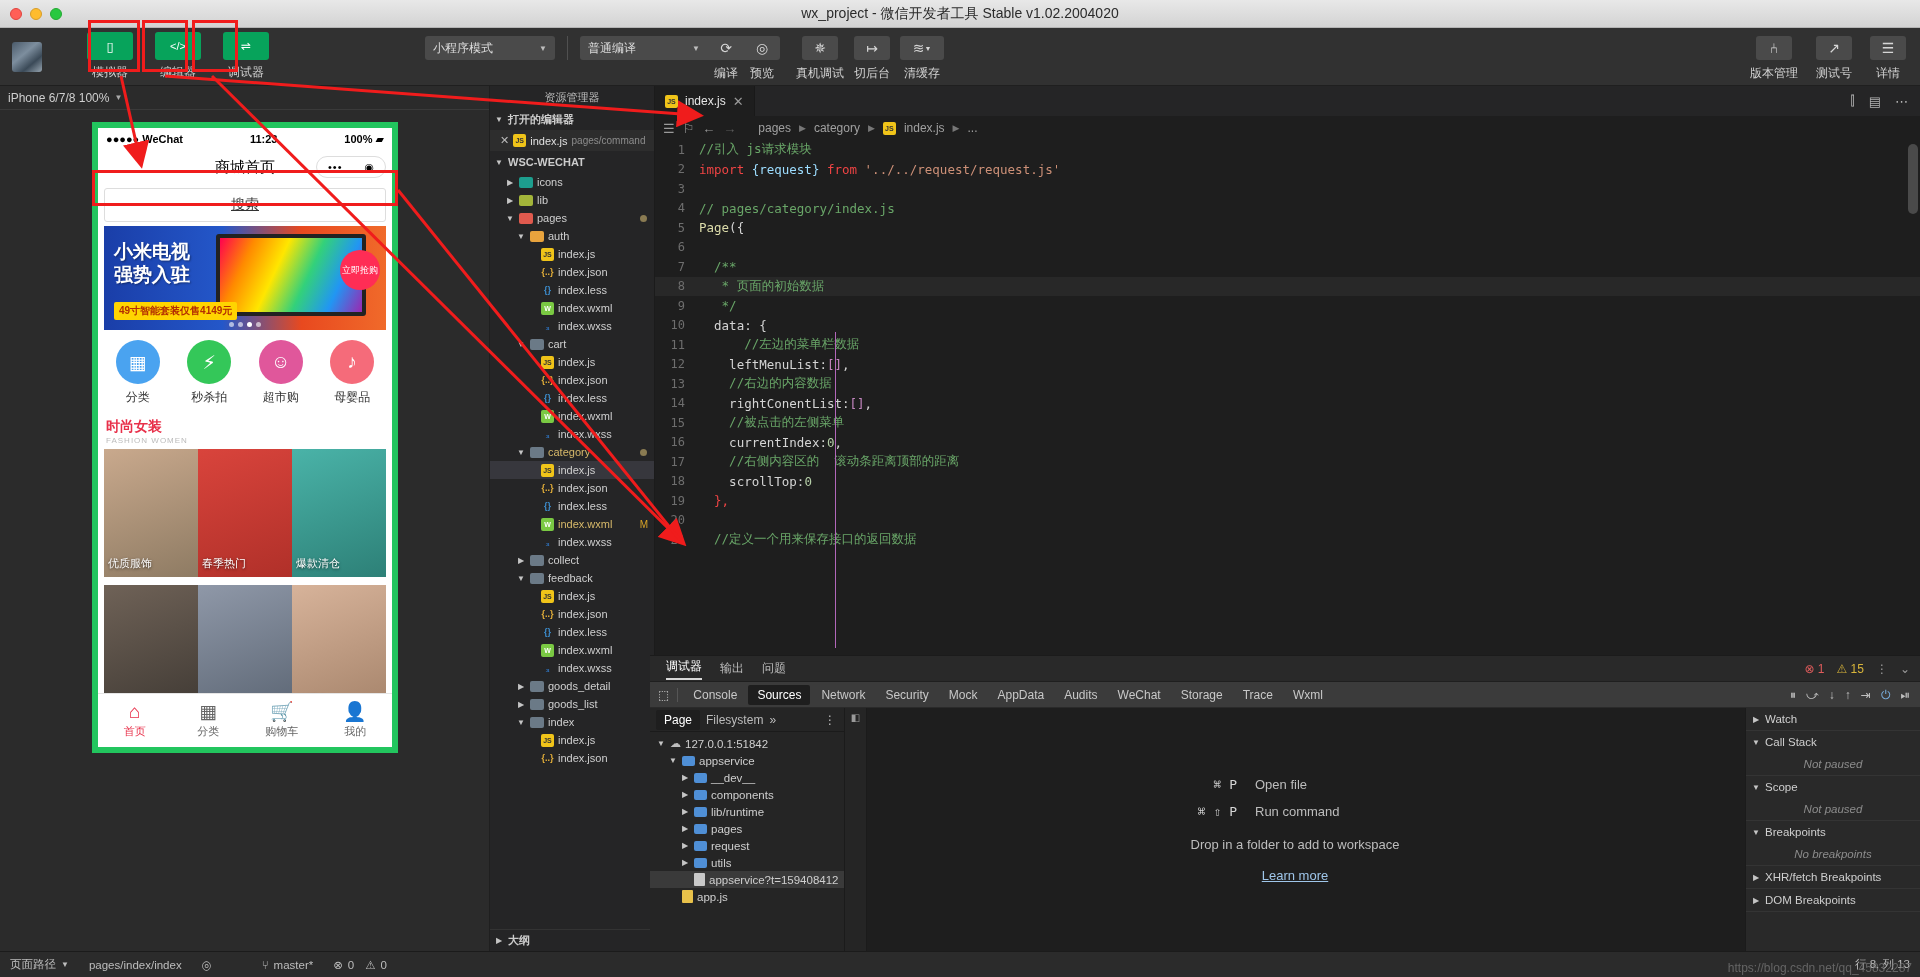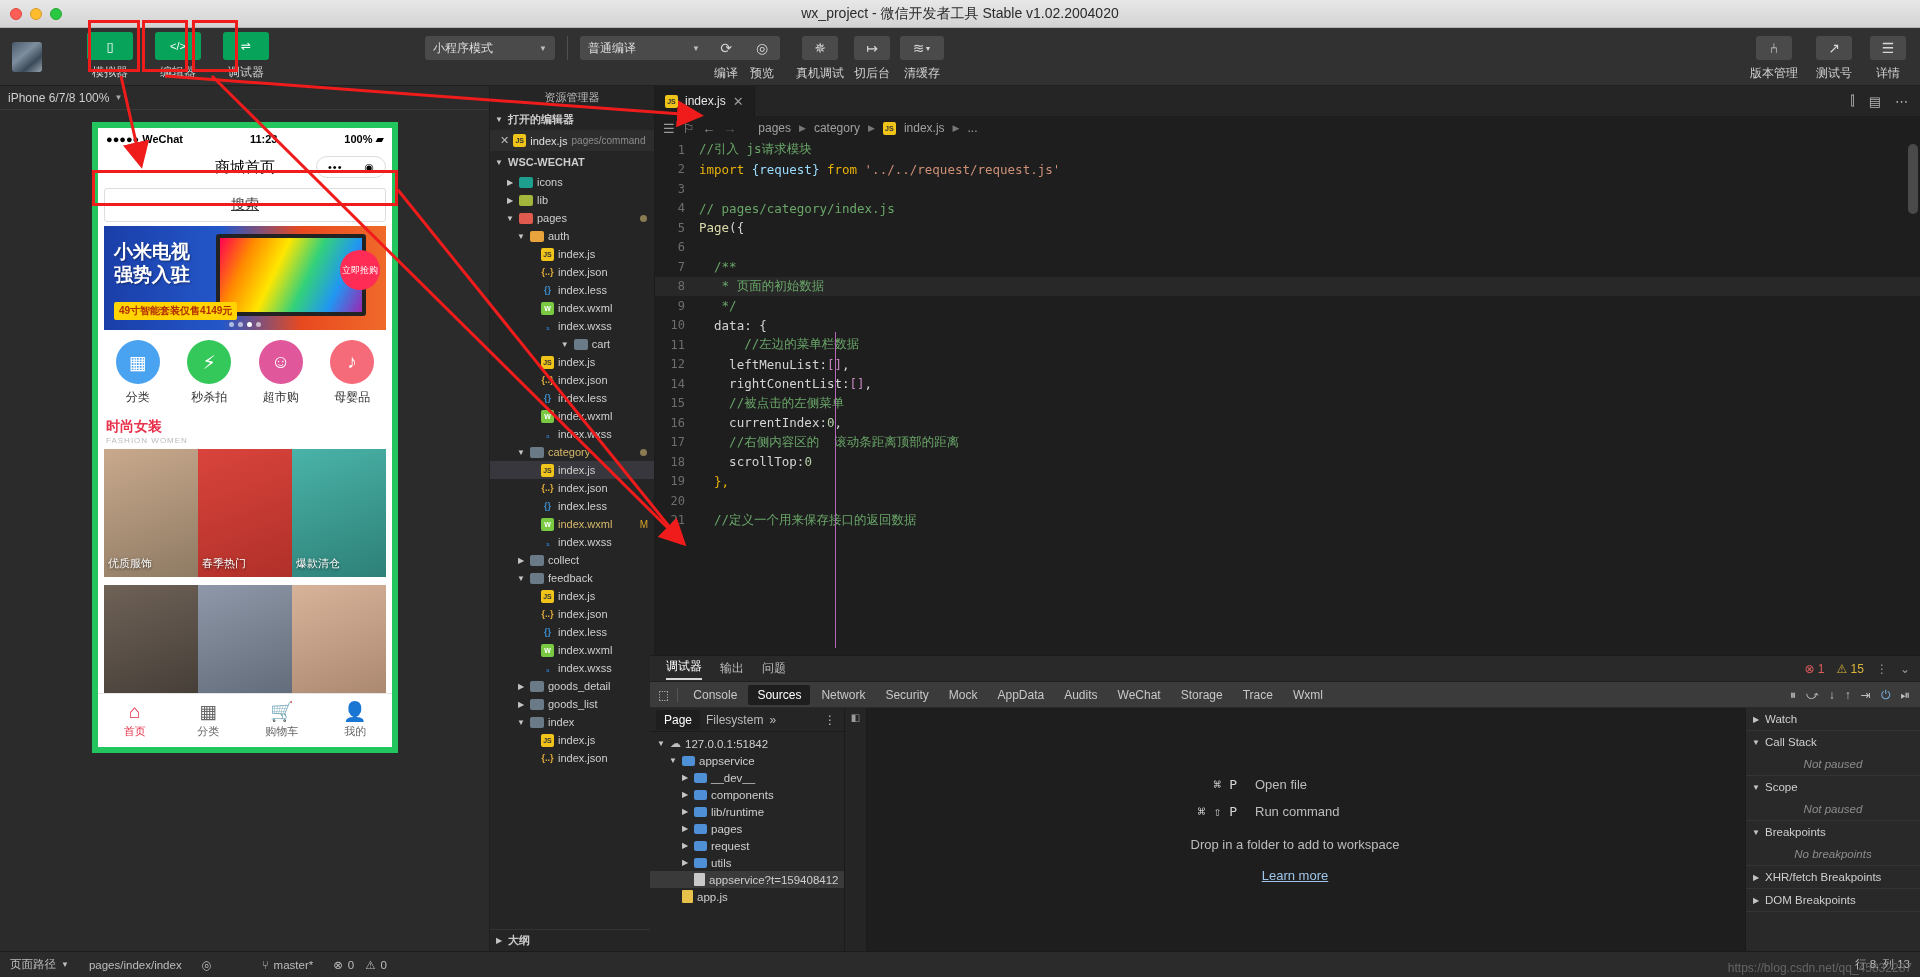--- a/index.html
+++ b/index.html
@@ -140,21 +140,21 @@
     padding:0 8px; font-size:12px; color:#a0a0a0; }
   .bread .gi{color:#9a9a9a;font-size:13px;}
   .bread .sepc{color:#777;font-size:9px;}
   .code { flex:1; position:relative; overflow:hidden;
     font-family:"DejaVu Sans Mono","Liberation Mono",monospace; font-size:12.5px; }
   .cline { height:19.5px; display:flex; align-items:center; white-space:pre; }
   .cline.hl{background:#282828;}
   .ln { width:44px; text-align:right; padding-right:14px; color:#6e6e6e; flex:0 0 44px;
     font-size:12px;}
   .ct { color:#d4d4d4; }
-  .cmt{color:#69a668;} .kw{color:#eab308;} .str{color:#ce9178;} .fn{color:#dcdcaa;}
+  .cmt{color:#69a668;} .kw{color:#ef4444;} .str{color:#ce9178;} .fn{color:#dcdcaa;}
   .prop{color:#9cdcfe;} .num{color:#b5cea8;} .pun{color:#d4d4d4;} .brc{color:#c586c0;}
   .guide { position:absolute; left:180px; top:192px; width:1px; height:316px; background:#b267b9; }
   .codescroll { position:absolute; right:2px; top:4px; width:10px; height:70px;
     background:#4a4a4a; border-radius:5px; }
 
   
   .debugger { position:absolute; left:650px; right:0; bottom:26px; top:655px;
     background:#292929; border-top:1px solid #1b1b1b; display:flex; flex-direction:column; }
   .dbgtop { height:26px; display:flex; align-items:center; gap:18px; padding-left:16px;
     font-size:12px; color:#bdbdbd; position:relative; border-bottom:1px solid #1f1f1f;}
@@ -458,21 +458,21 @@
           <div class="trow" style="padding-left: 37px;">
             <span style="width:10px;display:inline-block"></span>
             <span class="fi wxml">W</span>
             <span class="tname" style="color:#cfcfcf">index.wxml</span>
           </div>
           <div class="trow" style="padding-left: 37px;">
             <span style="width:10px;display:inline-block"></span>
             <span class="fi wxss">₃</span>
             <span class="tname" style="color:#cfcfcf">index.wxss</span>
           </div>
-          <div class="trow" style="padding-left: 26px; justify-content: center;">
+          <div class="trow" style="padding-left: 26px;">
             <span class="arrow">▼</span>
             <span class="folder f-gray"></span>
             <span class="tname folder-n">cart</span>
           </div>
           <div class="trow" style="padding-left: 37px;">
             <span style="width:10px;display:inline-block"></span>
             <span class="fi js">JS</span>
             <span class="tname" style="color:#cfcfcf">index.js</span>
           </div>
           <div class="trow" style="padding-left: 37px;">
@@ -633,20 +633,21 @@
           <div class="cline"><span class="ln">3</span><span class="ct"></span></div>
           <div class="cline"><span class="ln">4</span><span class="ct"><span class="cmt">// pages/category/index.js</span></span></div>
           <div class="cline"><span class="ln">5</span><span class="ct"><span class="fn">Page</span><span class="pun">({</span></span></div>
           <div class="cline"><span class="ln">6</span><span class="ct"></span></div>
           <div class="cline"><span class="ln">7</span><span class="ct"><span class="cmt">  /**</span></span></div>
           <div class="cline hl"><span class="ln">8</span><span class="ct"><span class="cmt">   * 页面的初始数据</span></span></div>
           <div class="cline"><span class="ln">9</span><span class="ct"><span class="cmt">   */</span></span></div>
           <div class="cline"><span class="ln">10</span><span class="ct"><span class="ct">  data</span><span class="pun">: {</span></span></div>
           <div class="cline"><span class="ln">11</span><span class="ct"><span class="cmt">      //左边的菜单栏数据</span></span></div>
           <div class="cline"><span class="ln">12</span><span class="ct"><span class="ct">    leftMenuList</span><span class="pun">:</span><span class="brc">[]</span><span class="pun">,</span></span></div>
+          <div class="cline"><span class="ln">13</span><span class="ct"><span class="cmt">    //右边的内容数据</span></span></div>
           <div class="cline"><span class="ln">14</span><span class="ct"><span class="ct">    rightConentList</span><span class="pun">:</span><span class="brc">[]</span><span class="pun">,</span></span></div>
           <div class="cline"><span class="ln">15</span><span class="ct"><span class="cmt">    //被点击的左侧菜单</span></span></div>
           <div class="cline"><span class="ln">16</span><span class="ct"><span class="ct">    currentIndex</span><span class="pun">:</span><span class="num">0</span><span class="pun">,</span></span></div>
           <div class="cline"><span class="ln">17</span><span class="ct"><span class="cmt">    //右侧内容区的  滚动条距离顶部的距离</span></span></div>
           <div class="cline"><span class="ln">18</span><span class="ct"><span class="ct">    scrollTop</span><span class="pun">:</span><span class="num">0</span></span></div>
           <div class="cline"><span class="ln">19</span><span class="ct"><span class="kw">  },</span></span></div>
           <div class="cline"><span class="ln">20</span><span class="ct"></span></div>
           <div class="cline"><span class="ln">21</span><span class="ct"><span class="cmt">  //定义一个用来保存接口的返回数据</span></span></div>
         </div>
     </div>

